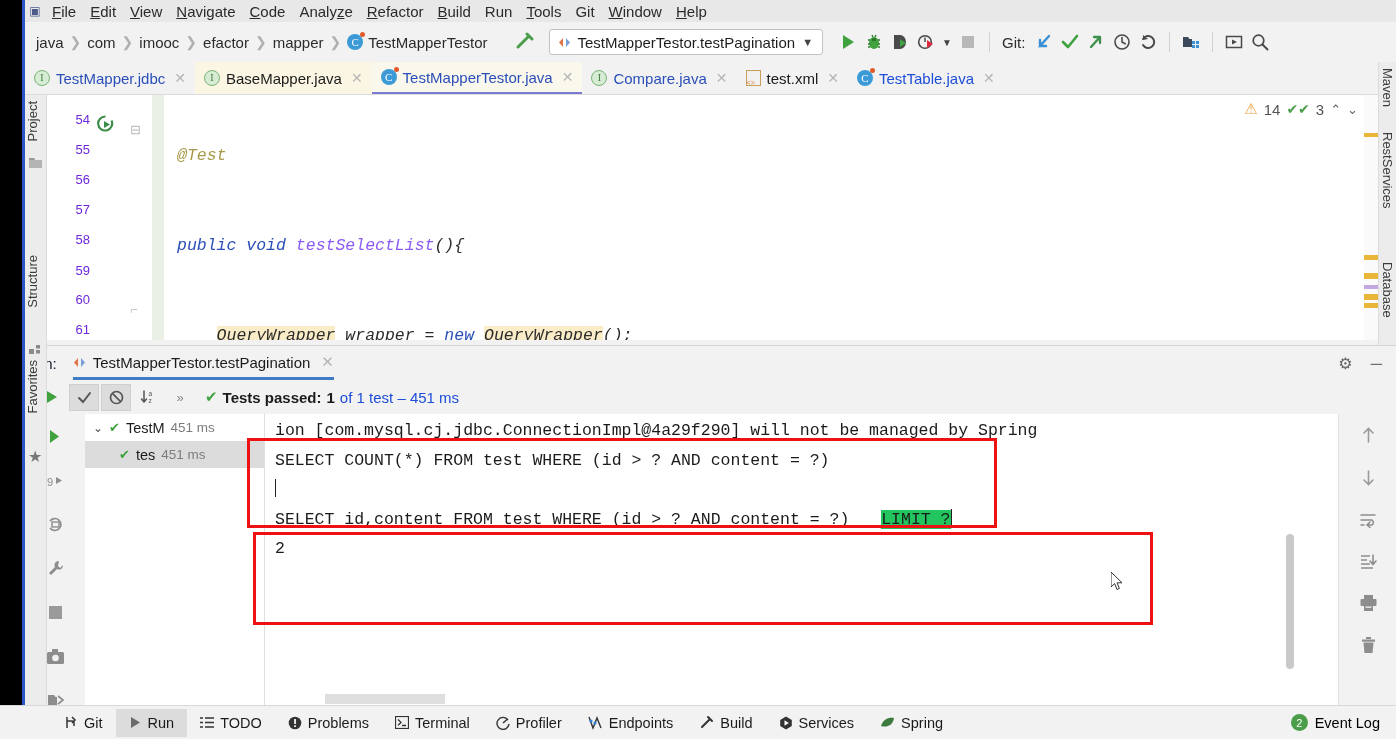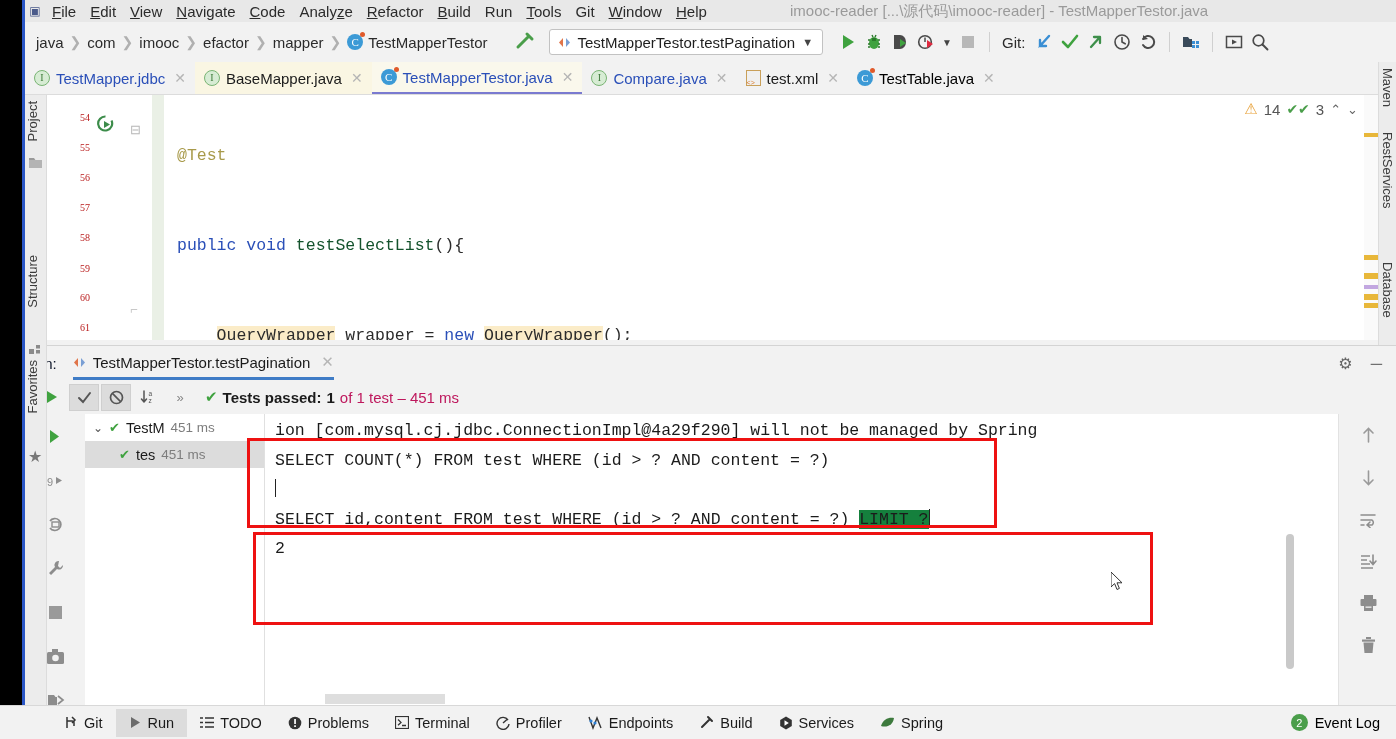--- a/index.html
+++ b/index.html
@@ -38,38 +38,38 @@
 
   
   .tabsbar { position:absolute; left:25px; top:62px; right:18px; height:33px; background:#f2f2f2;
       display:flex; align-items:stretch; border-bottom:1px solid #dcdcdc;}
   .tab { display:flex;align-items:center;gap:6px;padding:0 9px; font-size:15px; cursor:pointer; white-space:nowrap;}
   .tab .x { color:#b5b5b5; font-size:14px; margin-left:3px;}
   .tab.sel { background:#faf6e3; }
   .tab.active { background:#faf8ec; border-bottom:2px solid #7a7ad0;}
   .tab .lbl-blue { color:#2a4fb8; }
   .tab .lbl-dark { color:#1b1b1b; }
-  .tab .lbl-green { color:#000000; }
+  .tab .lbl-green { color:#1d4ed8; }
   .xml-badge{width:15px;height:16px;background:#f0f0f0;border:1px solid #c9a05a;position:relative;}
   .xml-badge::after{content:"<>";position:absolute;left:0;bottom:-1px;font-size:7px;color:#d97a2b;}
 
   
   .vstrip { position:absolute; left:25px; top:95px; width:22px; bottom:34px; background:#ececec;
      border-right:1px solid #dcdcdc; z-index:20;}
   .vlabel { position:absolute; left:-20px; writing-mode:vertical-rl; transform:rotate(180deg);
      font-size:13px; color:#3b3b3b; white-space:nowrap; width:22px; text-align:left;}
 
   
   .editor { position:absolute; left:47px; top:95px; right:18px; height:245px; background:#fff; overflow:hidden;}
   .gutter { position:absolute; left:0; top:0; width:105px; height:100%; background:#fff;}
-  .gutter .ln { position:absolute; right:62px; font-size:10px; color:#b91c1c;
-     font-family:Liberation Serif, serif; }
+  .gutter .ln { position:absolute; right:62px; font-size:13px; color:#6d28d9;
+     font-family:Liberation Sans, sans-serif; }
   .fold-bar { position:absolute; left:105px; top:0; width:12px; height:100%; background:#eaf0e6;}
   .code { position:absolute; left:130px; top:0; right:0; height:100%;
-     font-family:"Liberation Mono", monospace; font-size:16.5px; line-height:30px; color:#2b2b2b; white-space:pre;}
+     font-family:"Liberation Mono", monospace; font-size:16.5px; line-height:30px; color:#2b2b2b; white-space:pre;font-style:italic;}
   .code .kw { color:#2a4fb8;}
   .code .hl { background:#fbecc8;}
   .code .ann { color:#a89a4a;}
   .errbar { position:absolute; right:0; top:0; width:14px; height:100%; background:#fafafa;}
   .insp { position:absolute; right:20px; top:5px; display:flex; align-items:center; gap:6px; font-size:15px; color:#555;}
   .warnico{color:#e8a33d;}
   .okico{color:#4a9e4a;}
 
   
   .runpanel { position:absolute; left:25px; top:345px; right:0; bottom:34px; background:#f2f2f2;
@@ -79,39 +79,39 @@
   .run-tab { margin-left:16px; display:flex; align-items:center; gap:7px; font-size:15px; color:#1b1b1b;
      position:relative; padding-bottom:2px; height:30px; cursor:pointer;}
   .run-tab .underline{position:absolute;left:0;right:0;bottom:-2px;height:3px;background:#3f7cc6;}
   .run-tab .x{color:#b5b5b5;margin-left:4px;}
   .rh-right { position:absolute; right:14px; top:8px; display:flex; gap:18px; align-items:center;}
 
   .run-toolbar { position:absolute; left:0; top:34px; right:0; height:34px; display:flex; align-items:center; gap:2px; padding-left:12px;}
   .rt-btn { width:30px;height:27px;display:flex;align-items:center;justify-content:center;cursor:pointer;}
   .rt-btn.on { background:#dcdcdc; border:1px solid #cfcfcf;}
   .status-line { font-size:15px; color:#1b1b1b; margin-left:8px; display:flex; align-items:center; gap:5px;}
-  .status-line .muted{color:#be185d;}
+  .status-line .muted{color:#1d4ed8;}
   .status-line b{font-weight:bold;}
 
   
   .rail { position:absolute; left:0; top:68px; width:60px; bottom:0; background:#f2f2f2;}
   .rail .ri{ width:60px;height:44px;display:flex;align-items:center;justify-content:center; color:#8d8d8d;}
 
   
   .tree { position:absolute; left:60px; top:68px; width:180px; bottom:0; background:#fff; border-right:1px solid #e0e0e0;}
   .tnode { height:27px; display:flex; align-items:center; gap:6px; font-size:14.5px; color:#1b1b1b; padding-left:8px; cursor:pointer;}
   .tnode.child { padding-left:34px; background:#dcdcdc;}
   .tnode .ms { color:#7d7d7d; font-size:13.5px;}
   .chev { color:#555; font-size:12px; width:10px;}
 
   
   .console { position:absolute; left:240px; top:68px; right:58px; bottom:0; background:#fff; overflow:hidden;}
   .cline { font-family:"Liberation Mono", monospace; font-size:16.5px; line-height:29.5px; color:#1b1b1b; white-space:pre; padding-left:10px;}
   .redbox { position:absolute; border:3px solid #ee1111; }
-  .sel-hl { background:#15803d; }
+  .sel-hl { background:#22c55e;margin-left:22px; }
   .caret { display:inline-block; width:1px; height:18px; background:#222; vertical-align:-3px;}
 
   .vscroll { position:absolute; right:44px; top:120px; width:8px; height:135px; background:#c9c9c9; border-radius:4px;}
   .conrail { position:absolute; right:0; top:68px; width:58px; bottom:0; background:#f2f2f2; border-left:1px solid #e2e2e2;}
   .conrail .ri{ width:58px;height:42px;display:flex;align-items:center;justify-content:center; color:#888;}
 
   .hscroll { position:absolute; left:300px; bottom:1px; width:120px; height:10px; background:#dedede;}
 
   
   .rstrip { position:absolute; right:0; top:62px; width:18px; bottom:34px; background:#ececec; border-left:1px solid #dcdcdc;}
@@ -144,21 +144,20 @@
     <div class="mi"><u>C</u>ode</div>
     <div class="mi">Analy<u>z</u>e</div>
     <div class="mi"><u>R</u>efactor</div>
     <div class="mi"><u>B</u>uild</div>
     <div class="mi">Run</div>
     <div class="mi"><u>T</u>ools</div>
     <div class="mi">Git</div>
     <div class="mi"><u>W</u>indow</div>
     <div class="mi"><u>H</u>elp</div>
   </div>
-  <div class="win-title">imooc-reader [...\源代码\imooc-reader] - TestMapperTestor.java</div>
 
   <div class="navbar">
     <div class="crumb">java</div>
     <div class="crumb-sep">❯</div>
     <div class="crumb">com</div>
     <div class="crumb-sep">❯</div>
     <div class="crumb">imooc</div>
     <div class="crumb-sep">❯</div>
     <div class="crumb">efactor</div>
     <div class="crumb-sep">❯</div>
@@ -352,21 +351,21 @@
             <path d="M7 6 L13 9.5 L7 13 Z" fill="#3c8c4a"></path>
           </svg>
       </div>
       <div style="position:absolute;left:83px;top:27px;color:#b7b7b7;font-size:13px">⊟</div>
       <div style="position:absolute;left:83px;top:207px;color:#c8c8c8;font-size:13px">⌐</div>
     </div>
     <div class="fold-bar"></div>
 
     <div class="code">
       <div style="margin-top:-14px"><span class="ann">@Test</span></div>
-      <div><span class="kw">public void </span><span style="color:#14532d">testSelectList</span>(){</div>
+      <div><span class="kw">public void </span><span style="color:#8b5cf6">testSelectList</span>(){</div>
       <div>    <span class="hl">QueryWrapper</span> wrapper = <span class="kw">new</span> <span class="hl">QueryWrapper</span>();</div>
       
       
       
       
       
       
     </div>
 
     <div class="insp">

